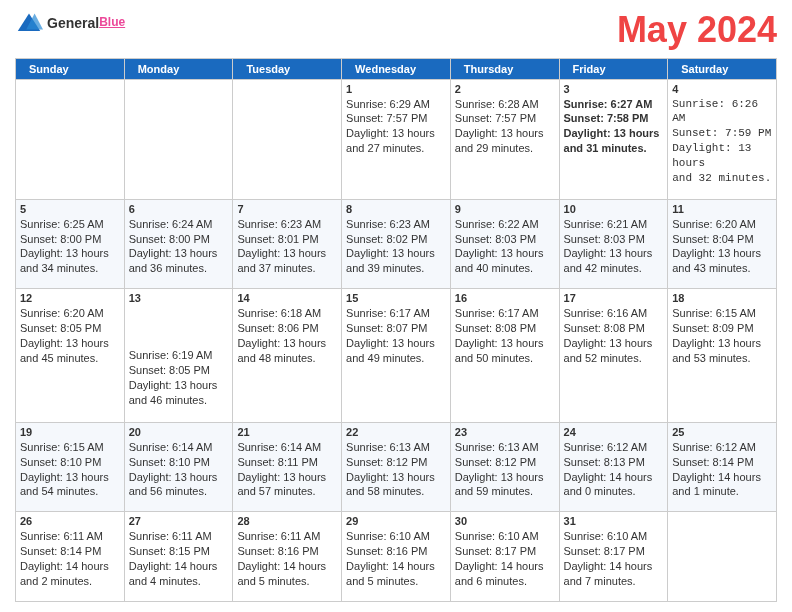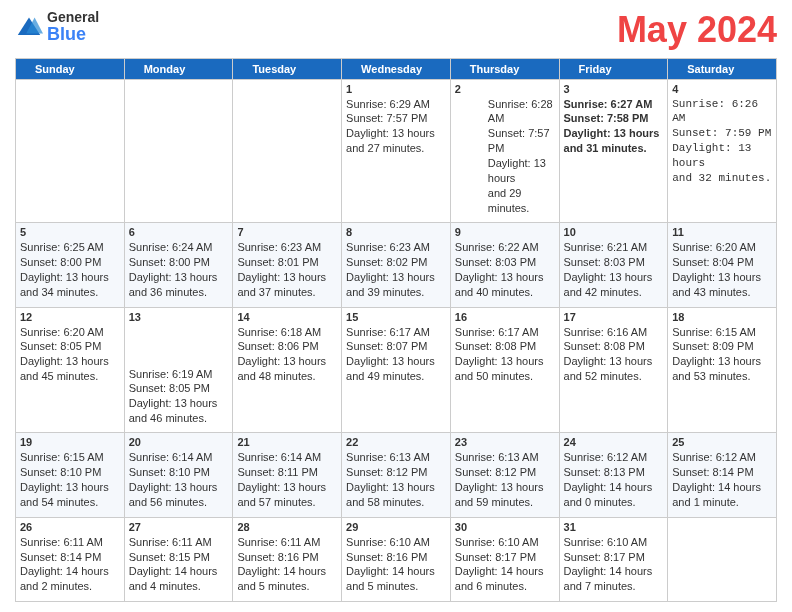--- a/index.html
+++ b/index.html
@@ -23,33 +23,34 @@
       align-items: flex-start;
       margin-bottom: 8px;
     }
     .logo {
       display: flex;
       align-items: center;
       gap: 4px;
     }
     .logo-text {
       display: flex;
-      flex-direction: column;
+      flex-direction: row;
       line-height: 1.1;
       justify-content: center;
     }
     .logo-general {
       font-size: 14px;
       font-weight: bold;
       color: #333;
     }
     .logo-blue {
-      font-size: 18px;
-      font-weight: bold;
-      color: #3b82f6;
+      font-size: 12px;
+      font-weight: bold;
+      color: #ec4899;
+      text-decoration: underline;
     }
     .logo-icon {
       width: 28px;
       height: 28px;
     }
     .title-block {
       text-align: right;
     }
     .title-month {
       font-size: 36px;
@@ -65,21 +66,21 @@
       width: 100%;
       border-collapse: collapse;
       flex: 1;
     }
     .calendar th {
       background-color: #1a6abf;
       color: #fff;
       font-size: 11px;
       font-weight: bold;
       text-align: left;
-      padding: 4px 19px;
+      padding: 4px 13px;
       border: 1px solid #ccc;
     }
     .calendar td {
       border: 1px solid #ccc;
       vertical-align: top;
       padding: 3px 4px;
       font-size: 9.5px;
       color: #333;
       width: calc(100% / 7);
       height: 82px;
@@ -148,21 +149,21 @@
           <td class="empty"></td>
           <td>
             <span class="day-num">1</span>
             <div class="day-info" style="white-space: pre-line;">Sunrise: 6:29 AM
 Sunset: 7:57 PM
 Daylight: 13 hours
 and 27 minutes.</div>
           </td>
           <td>
             <span class="day-num">2</span>
-            <div class="day-info" style="white-space: pre-line; margin-left: 33px;">Sunrise: 6:28 AM
+            <div class="day-info" style="white-space: pre-line;">Sunrise: 6:28 AM
 Sunset: 7:57 PM
 Daylight: 13 hours
 and 29 minutes.</div>
           </td>
           <td>
             <span class="day-num">3</span>
             <div class="day-info" style="white-space: pre-line; font-weight: bold;">Sunrise: 6:27 AM
 Sunset: 7:58 PM
 Daylight: 13 hours
 and 31 minutes.</div>

